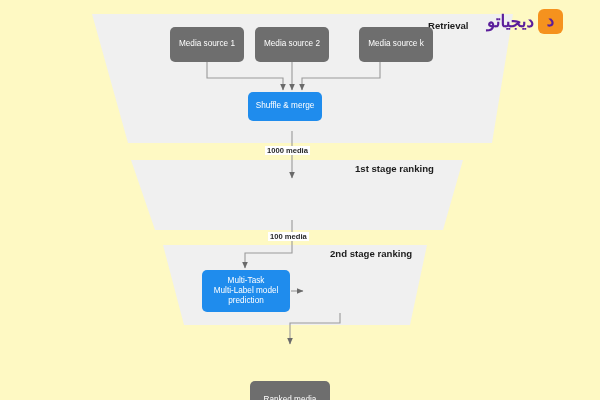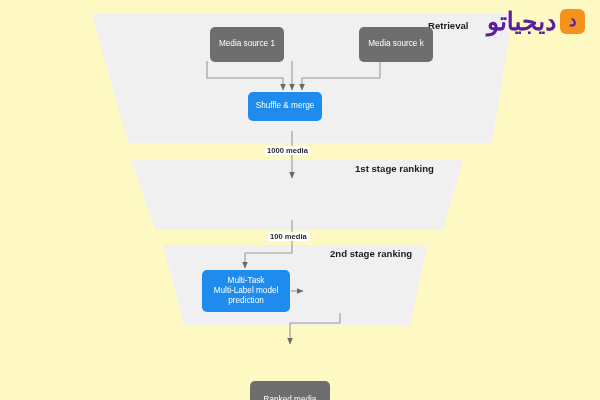--- a/index.html
+++ b/index.html
@@ -73,21 +73,21 @@
   }
   .brand {
     position: absolute;
     display: flex;
     align-items: center;
     gap: 4px;
     direction: rtl;
   }
   .brand-word {
     color: #5b1e9b;
-    font-size: 25px;
+    font-size: 17px;
     font-weight: bold;
     letter-spacing: -0.5px;
     line-height: 1;
     white-space: nowrap;
   }
   .brand-mark {
     width: 25px;
     height: 25px;
     border-radius: 6px;
     background: #f5921e;
@@ -134,22 +134,25 @@
     <path class="conn" d="M340,313 L340,323 L290,323 L290,344" marker-end="url(#arrow)"></path>
   </svg>
 
   <div class="stage-label" style="left:428px; top:20px;">Retrieval</div>
   <div class="stage-label" style="left:355px; top:163px;">1st stage ranking</div>
   <div class="stage-label" style="left:330px; top:248px;">2nd stage ranking</div>
 
   <div class="edge-label" style="left:265px; top:146px;">1000 media</div>
   <div class="edge-label" style="left:268px; top:232px;">100 media</div>
 
-  <div class="node-box node-gray" style="left:170px; top:27px; width:74px; height:35px;margin-left:40px;">
+  <div class="node-box node-gray" style="left:170px; top:27px; width:74px; height:35px;">
     <span>Media source 1</span>
+  </div>
+  <div class="node-box node-gray" style="left:255px; top:27px; width:74px; height:35px;">
+    <span>Media source 2</span>
   </div>
   <div class="node-box node-gray" style="left:343px; top:27px; width:74px; height:35px;margin-left:16px;">
     <span>Media source k</span>
   </div>
 
   <div class="node-box node-blue" style="left:248px; top:92px; width:74px; height:29px;">
     <span>Shuffle &amp; merge</span>
   </div>
 
 

